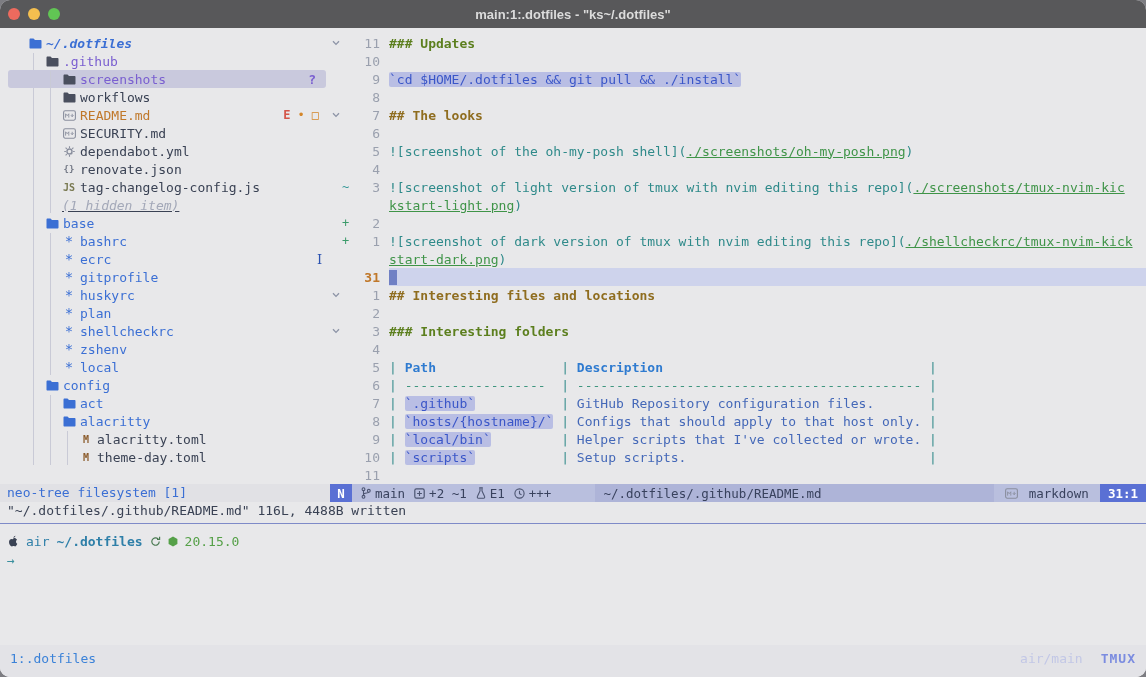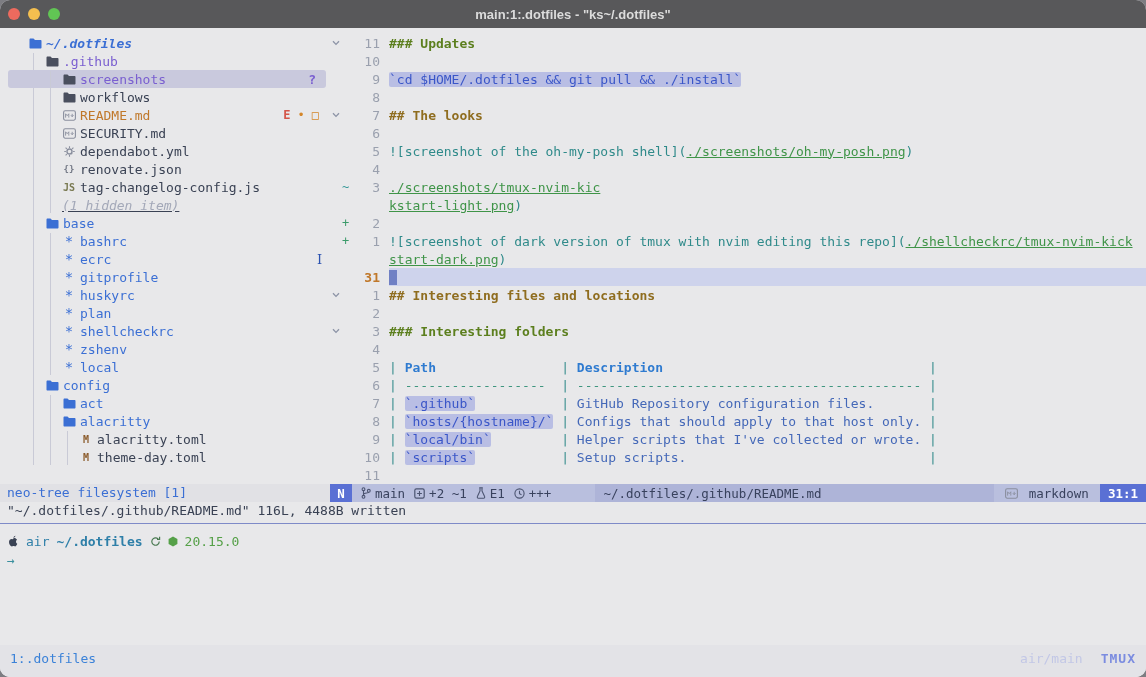--- a/index.html
+++ b/index.html
@@ -376,21 +376,21 @@
         <div class="eline">
           <span class="efold"></span>
           <span class="esign s-p"></span>
           <span class="enum">4</span>
           <span class="econtent"></span>
         </div>
         <div class="eline">
           <span class="efold"></span>
           <span class="esign s-t">~</span>
           <span class="enum">3</span>
-          <span class="econtent"><span class="seg c-url">./screenshots/tmux-nvim-kic</span></span>
+          <span class="econtent"><span class="seg c-link">![screenshot of light version of tmux with nvim editing this repo](</span><span class="seg c-url">./screenshots/tmux-nvim-kic</span></span>
         </div>
         <div class="eline">
           <span class="efold"></span>
           <span class="esign s-p"></span>
           <span class="enum"></span>
           <span class="econtent"><span class="seg c-url">kstart-light.png</span><span class="seg c-link">)</span></span>
         </div>
         <div class="eline">
           <span class="efold"></span>
           <span class="esign s-p">+</span>

